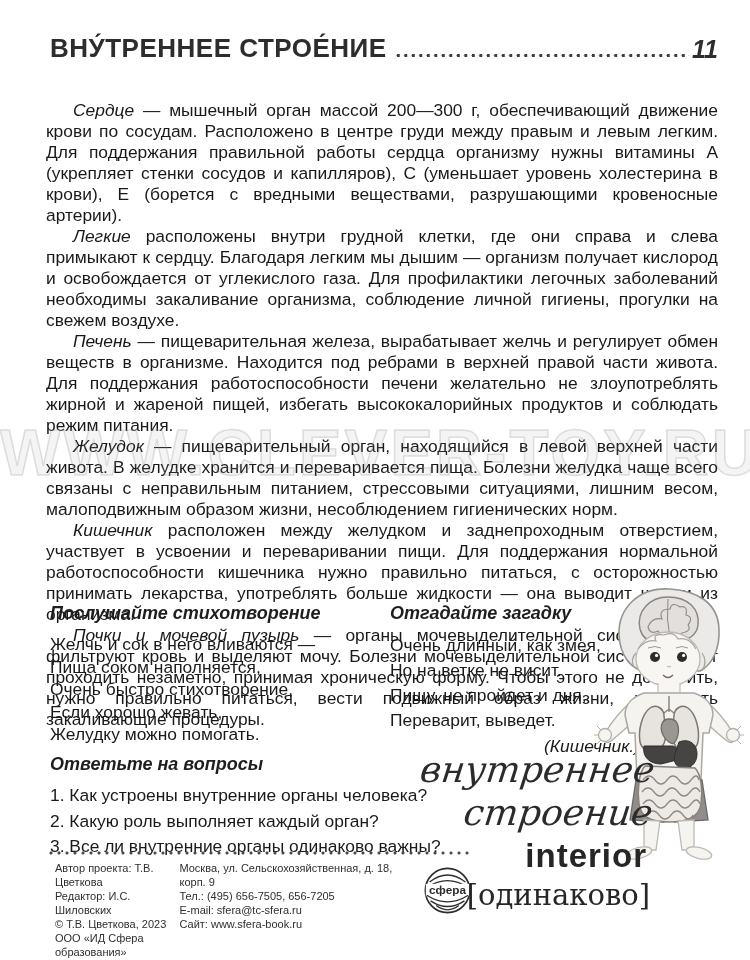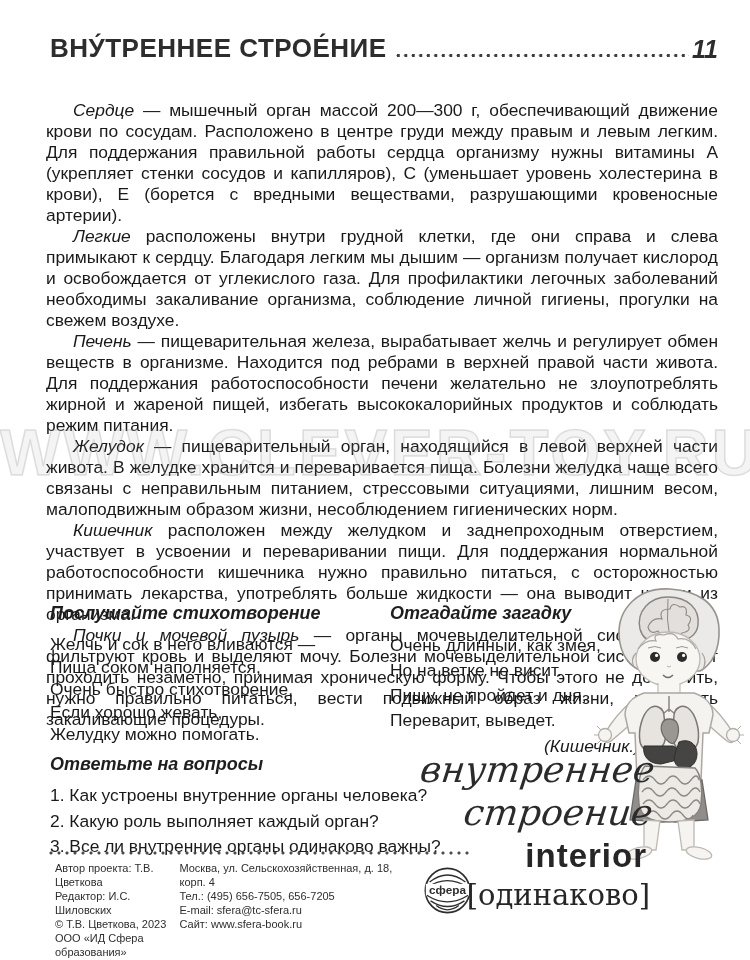--- a/index.html
+++ b/index.html
@@ -179,21 +179,21 @@
 <div class="footer-rule"></div>
 <div class="footer">
   <div class="footer-cols">
     <div class="footer-col1">
       <div>Автор проекта: Т.В. Цветкова</div>
       <div>Редактор: И.С. Шиловских</div>
       <div>© Т.В. Цветкова, 2023</div>
       <div>ООО «ИД Сфера образования»</div>
     </div>
     <div class="footer-col2">
-      <div>Москва, ул. Сельскохозяйственная, д. 18, корп. 4</div>
+      <div>Москва, ул. Сельскохозяйственная, д. 18, корп. 9</div>
       <div>Тел.: (495) 656-7505, 656-7205</div>
       <div>E-mail: sfera@tc-sfera.ru</div>
       <div>Сайт: www.sfera-book.ru</div>
     </div>
   </div>
 </div>
 
 <svg class="logo" viewBox="0 0 52 52" width="49" height="49" xmlns="http://www.w3.org/2000/svg">
   <circle cx="26" cy="26" r="23.5" fill="#ffffff" stroke="#2d2d2d" stroke-width="1.8"></circle>
   <path d="M7 17 Q26 2 45 17" fill="none" stroke="#2d2d2d" stroke-width="1.4"></path>

